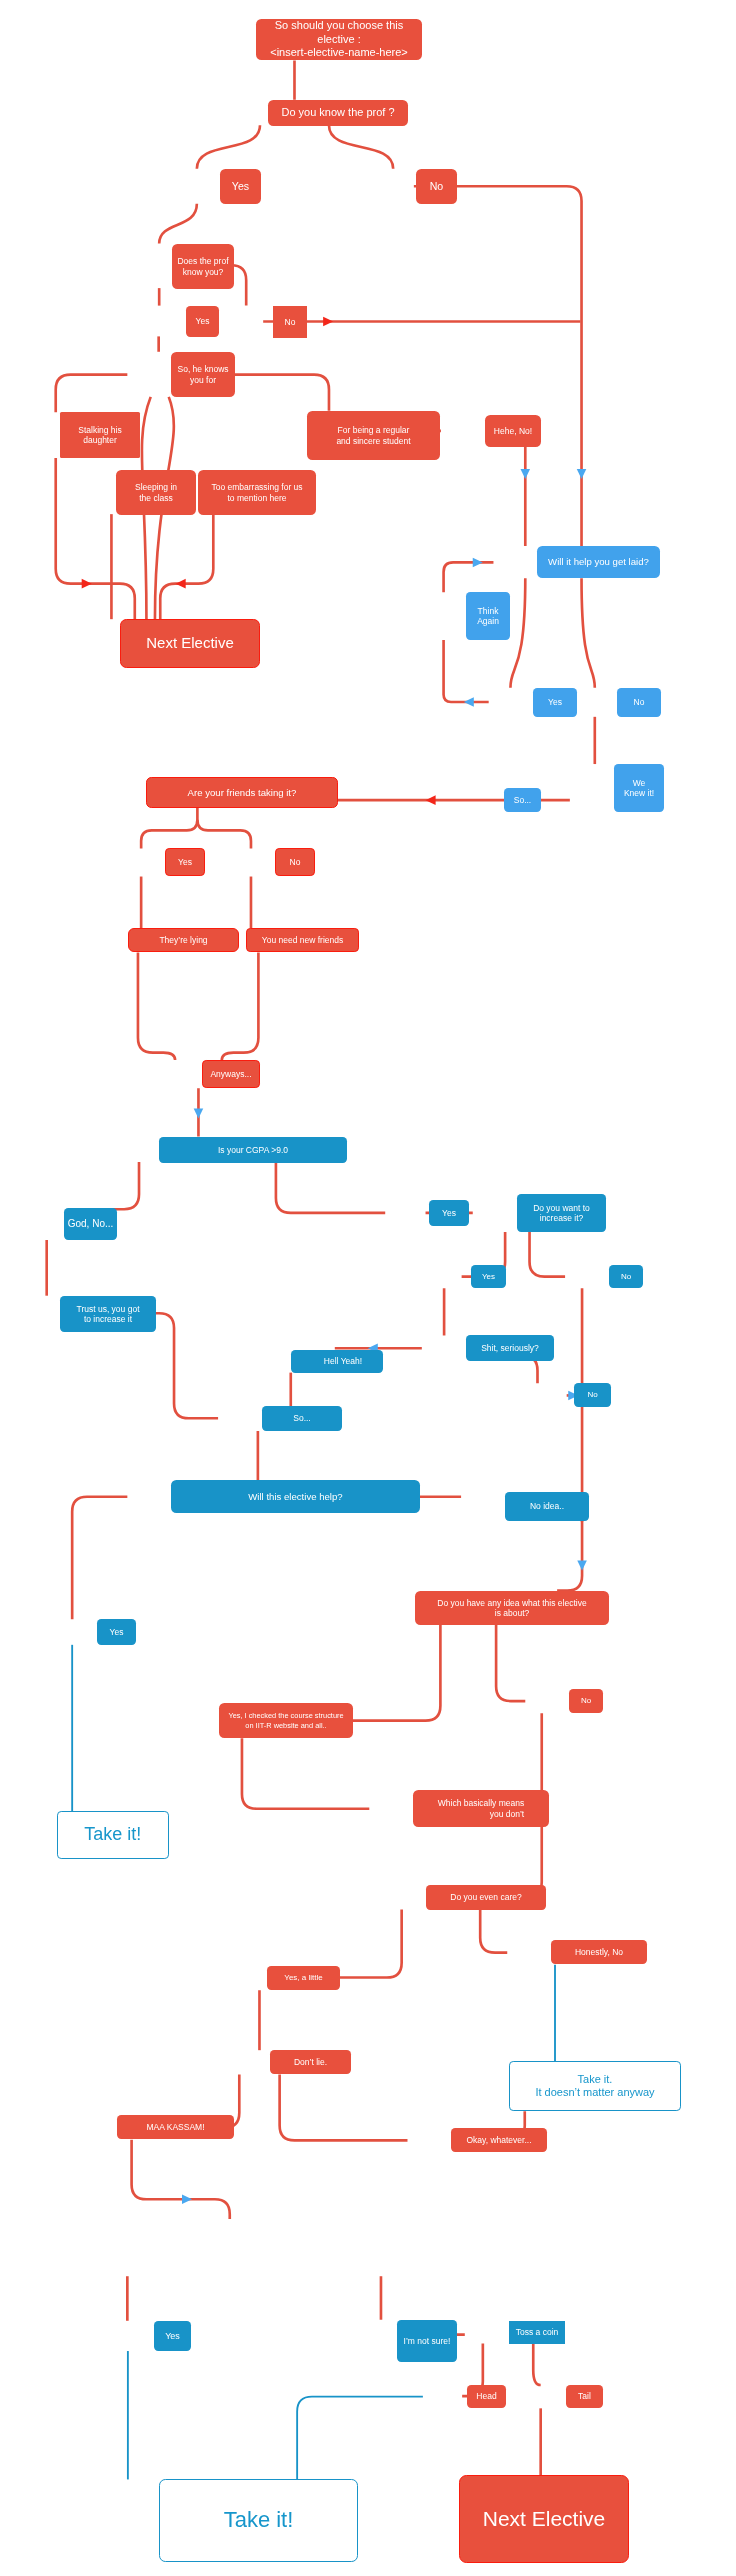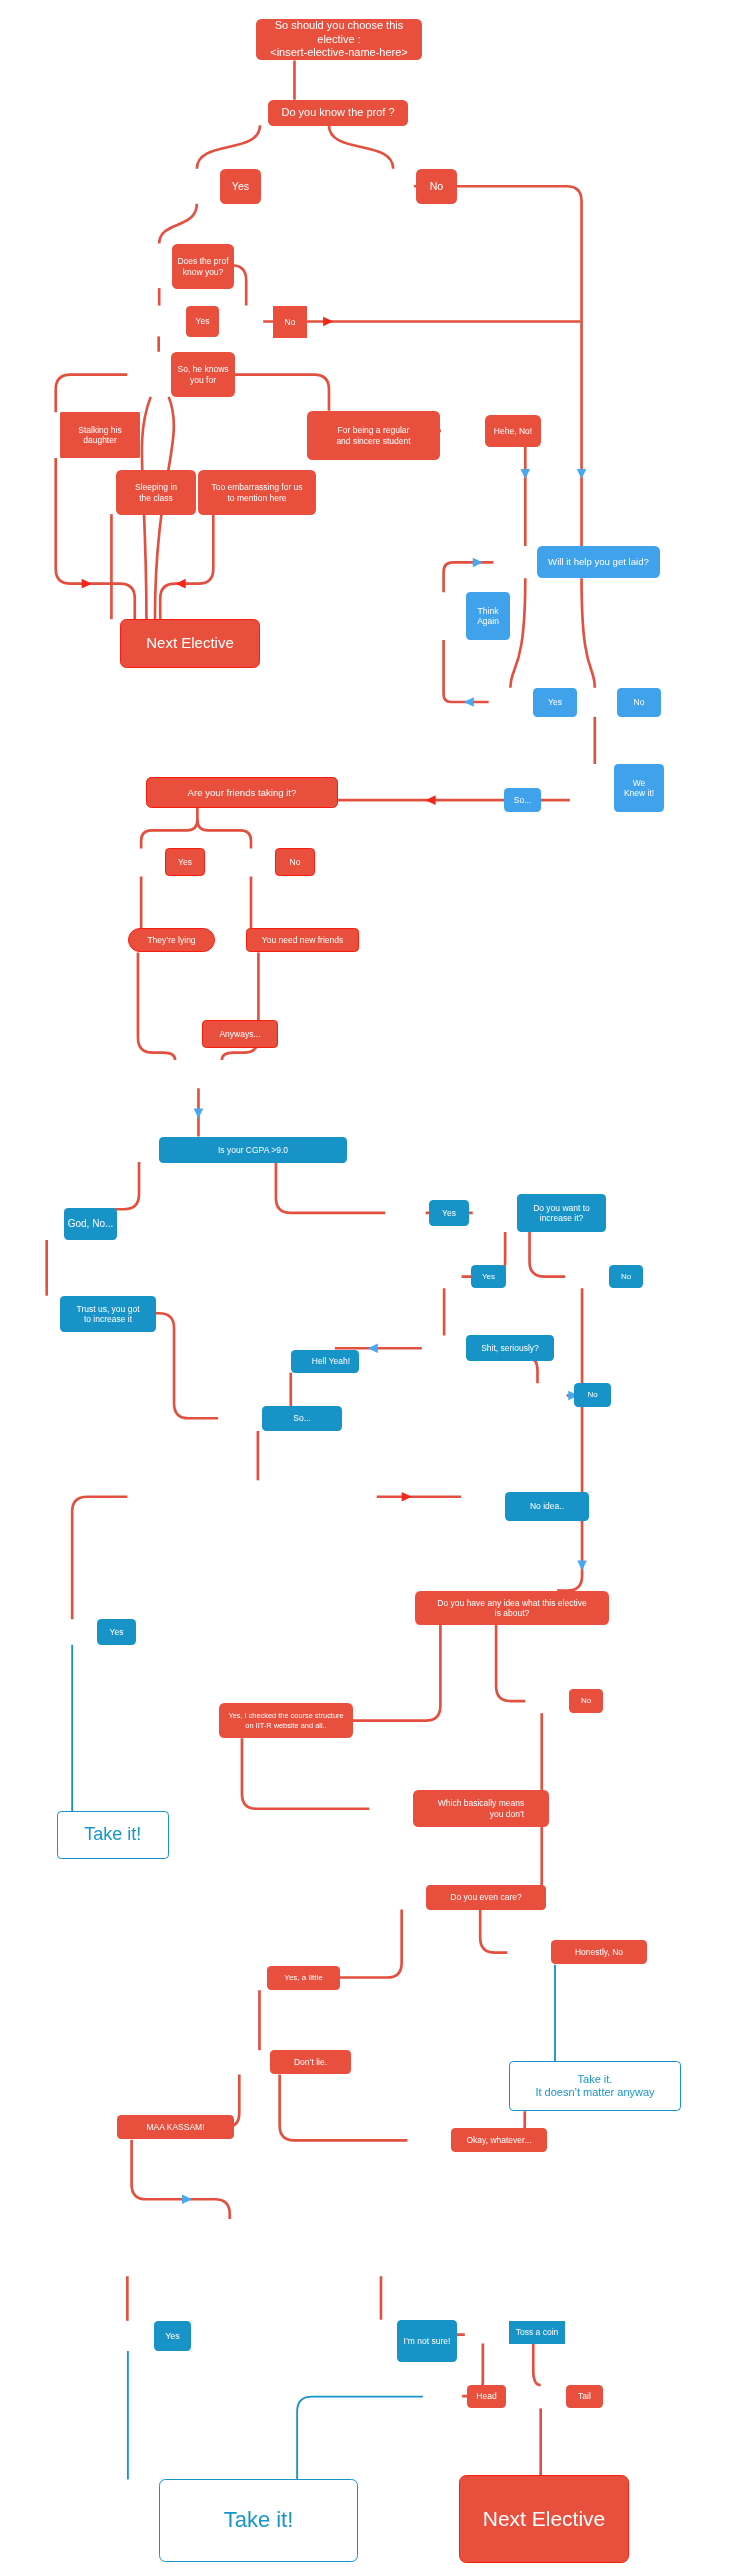--- a/index.html
+++ b/index.html
@@ -135,36 +135,37 @@
     <div class="node blue" style="left: 422px; top: 592px; width: 44px; height: 48px; font-size: 8.5px; border-radius: 4.2px;">Think
 Again</div>
     <div class="node blue" style="left: 489px; top: 688px; width: 44px; height: 29px; font-size: 8.5px; border-radius: 4.2px;">Yes</div>
     <div class="node blue" style="left: 573px; top: 688px; width: 44px; height: 29px; font-size: 8.5px; border-radius: 4.2px;">No</div>
     <div class="node blue" style="left: 570px; top: 764px; width: 50px; height: 48px; font-size: 8.5px; border-radius: 4.2px;">We
 Knew it!</div>
     <div class="node blue" style="left: 460px; top: 788px; width: 37px; height: 24.4px; font-size: 8.5px; border-radius: 4.2px;">So...</div>
     <div class="node red-b" style="left: 102px; top: 777px; width: 192px; height: 31px; font-size: 9.6px; border-radius: 5.3px;">Are your friends taking it?</div>
     <div class="node red-b" style="left: 121px; top: 848px; width: 40px; height: 28px; font-size: 8.5px; border-radius: 4.2px;">Yes</div>
     <div class="node red-b" style="left: 231px; top: 848px; width: 40px; height: 28px; font-size: 8.5px; border-radius: 4.2px;">No</div>
-    <div class="node red-b" style="left: 84px; top: 928px; width: 87px; height: 24.4px; font-size: 8.5px; border-radius: 12px; text-align: center;">They’re lying</div>
+    <div class="node red-b" style="left: 84px; top: 928px; width: 111px; height: 24.4px; font-size: 8.5px; border-radius: 6px; text-align: center;">They’re lying</div>
     <div class="node red-b" style="left: 202px; top: 928px; width: 113px; height: 24.4px; font-size: 8.5px; border-radius: 4.2px;">You need new friends</div>
-    <div class="node red-b" style="left: 158px; top: 1020px; width: 76px; height: 28px; font-size: 8.5px; border-radius: 4.2px;">Anyways...</div>
+    <div class="node red-b" style="left: 158px; top: 1060px; width: 58px; height: 28px; font-size: 8.5px; border-radius: 4.2px;">Anyways...</div>
     <div class="node cyan" style="left: 115px; top: 1137px; width: 188px; height: 25.5px; font-size: 8.5px; border-radius: 4.2px;">Is your CGPA &gt;9.0</div>
     <div class="node cyan" style="left: 20px; top: 1208px; width: 53px; height: 32px; font-size: 10px; border-radius: 4.2px;">God, No...</div>
     <div class="node cyan" style="left: 385px; top: 1200px; width: 40px; height: 25.5px; font-size: 8.5px; border-radius: 4.2px;">Yes</div>
     <div class="node cyan" style="left: 473px; top: 1194px; width: 89px; height: 38px; font-size: 8.5px; border-radius: 4.2px;">Do you want to
 increase it?</div>
     <div class="node cyan" style="left: 16px; top: 1296px; width: 96px; height: 36px; font-size: 8.5px; border-radius: 4.2px;">Trust us, you got
 to increase it</div>
     <div class="node cyan" style="left: 427px; top: 1265px; width: 35px; height: 23px; font-size: 8px; border-radius: 4.2px;">Yes</div>
     <div class="node cyan" style="left: 565px; top: 1265px; width: 34px; height: 23px; font-size: 8px; border-radius: 4.2px;">No</div>
-    <div class="node cyan" style="left: 247px; top: 1350px; width: 68px; height: 23px; font-size: 8.5px; border-radius: 4.2px; padding-left: 12px;">Hell Yeah!</div>
+    <div class="node cyan" style="left: 247px; top: 1350px; width: 92px; height: 23px; font-size: 8.5px; border-radius: 4.2px; padding-left: 12px;">Hell Yeah!</div>
     <div class="node cyan" style="left: 422px; top: 1335px; width: 88px; height: 25.5px; font-size: 8.5px; border-radius: 4.2px;">Shit, seriously?</div>
     <div class="node cyan" style="left: 530px; top: 1383px; width: 37px; height: 24.4px; font-size: 8px; border-radius: 4.2px;">No</div>
     <div class="node cyan" style="left: 218px; top: 1406px; width: 80px; height: 25px; font-size: 8.5px; border-radius: 4.2px;">So...</div>
+    <div class="node cyan" style="left: 127px; top: 1480px; width: 249px; height: 33px; font-size: 9.6px; border-radius: 5.3px;">Will this elective help?</div>
     <div class="node cyan" style="left: 461px; top: 1492px; width: 84px; height: 29px; font-size: 8.5px; border-radius: 4.2px;">No idea..</div>
     <div class="node cyan" style="left: 53px; top: 1619px; width: 39px; height: 25.5px; font-size: 8.5px; border-radius: 4.2px;">Yes</div>
     <div class="node red" style="left: 371px; top: 1591px; width: 194px; height: 34px; font-size: 8.5px; border-radius: 5.3px;">Do you have any idea what this elective
 is about?</div>
     <div class="node red" style="left: 175px; top: 1703px; width: 134px; height: 35px; font-size: 7.4px; border-radius: 5.3px;">Yes, I checked the course structure
 on IIT-R website and all..</div>
     <div class="node red" style="left: 525px; top: 1689px; width: 34px; height: 24.4px; font-size: 8px; border-radius: 4.2px;">No</div>
     <div class="node red" style="left: 369px; top: 1790px; width: 136px; height: 37px; font-size: 8.5px; border-radius: 5.3px; text-align: right;">Which basically means
 you don’t</div>
     <div class="node outline" style="left: 12.7px; top: 1811px; width: 112px; height: 48px; font-size: 18px; border-radius: 4.2px;">Take it!</div>

